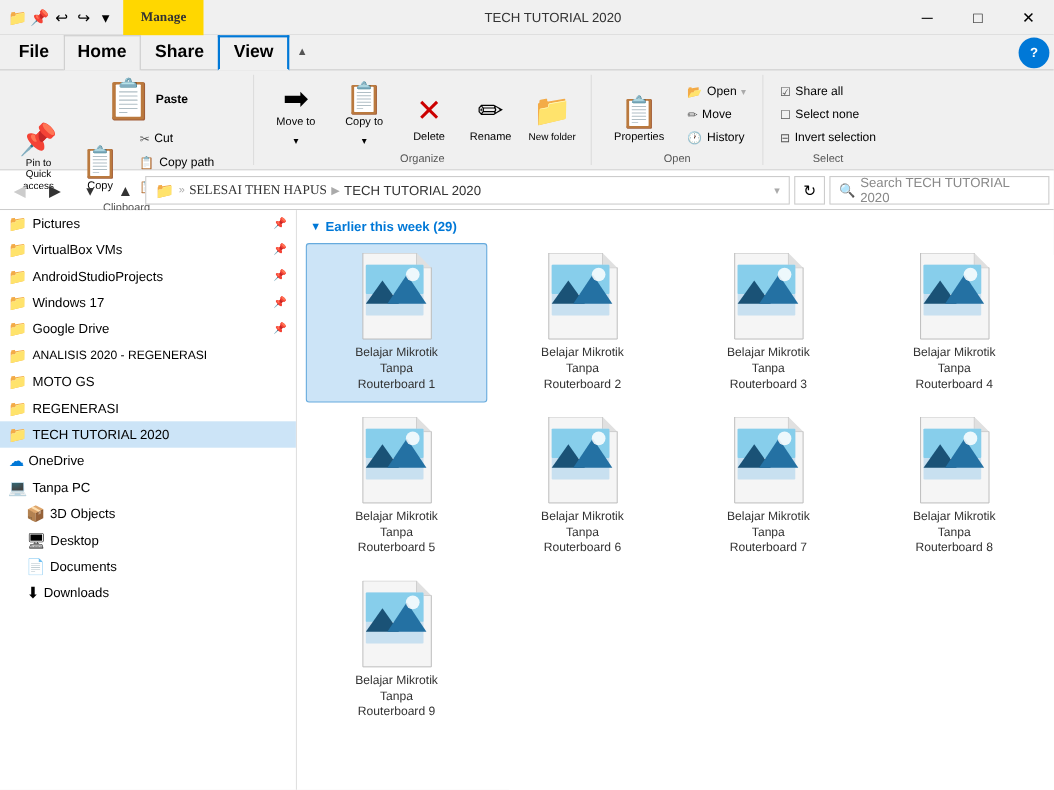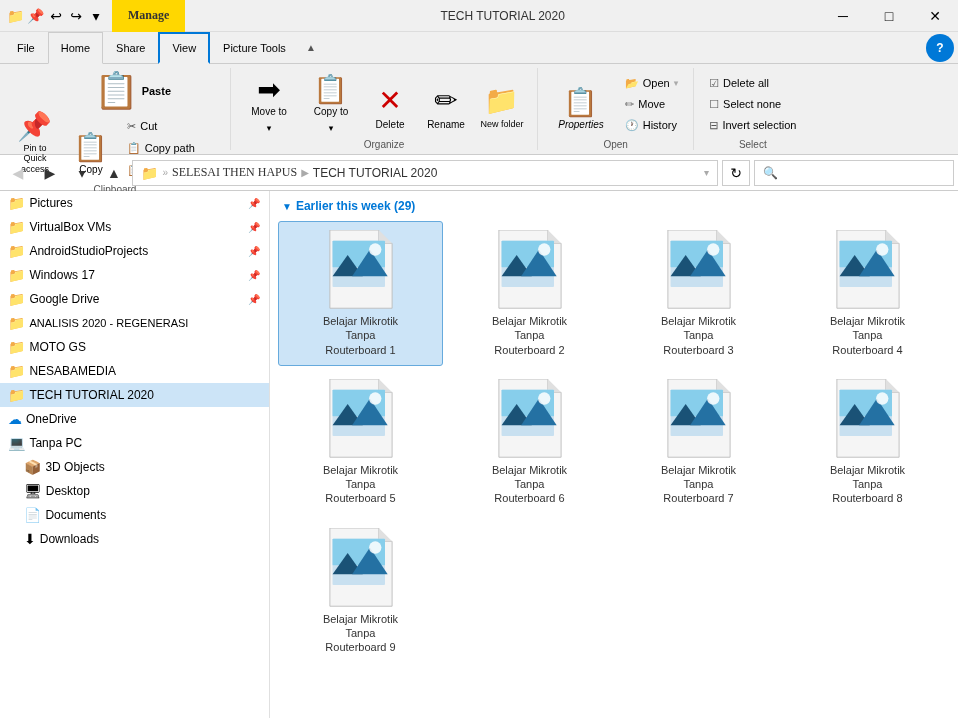--- a/index.html
+++ b/index.html
@@ -61,23 +61,24 @@
       align-items: center;
       border-bottom: 1px solid #ccc;
       height: 32px;
       padding: 0 4px;
     }
     .ribbon-tab {
       padding: 0 12px;
       height: 32px;
       display: flex;
       align-items: center;
-      font-size: 11px;
+      font-size: 16px;
       cursor: pointer;
       border: 1px solid transparent;
+      font-weight: bold;
     }
     .ribbon-tab.active {
       border: 1px solid #ccc;
       border-bottom: 1px solid #f0f0f0;
       background: #f0f0f0;
       margin-bottom: -1px;
       z-index: 1;
     }
     .ribbon-tab.view-active {
       border: 2px solid #0078d7;
@@ -372,21 +373,20 @@
     <div class="title-btn close">✕</div>
   </div>
 </div>
 
 <div class="ribbon">
   <div class="ribbon-tabs">
     <div class="ribbon-tab">File</div>
     <div class="ribbon-tab active">Home</div>
     <div class="ribbon-tab">Share</div>
     <div class="ribbon-tab view-active">View</div>
-    <div class="ribbon-tab">Picture Tools</div>
     <div class="ribbon-collapse">▲</div>
     <div class="ribbon-help">?</div>
   </div>
 
   <div class="ribbon-content">
 
     <div class="ribbon-group">
       <div class="ribbon-buttons">
         <div class="ribbon-btn-large">
           <span class="icon-large">📌</span>
@@ -454,21 +454,21 @@
         </div>
       </div>
       <div class="ribbon-group-label">Organize</div>
     </div>
 
     <div class="ribbon-group">
       <div class="ribbon-buttons">
         <div class="prop-btn">
           <div style="display:flex;flex-direction:column;align-items:center;border:1px solid transparent;border-radius:3px;padding:4px;cursor:pointer;">
             <span style="font-size:28px;">📋</span>
-            <span style="font-size:10px;font-style:italic;">Properties</span>
+            <span style="font-size:10px;">Properties</span>
           </div>
         </div>
         <div class="open-group">
           <div class="ribbon-btn-small">
             <span class="icon-xs">📂</span>
             <span>Open</span>
             <span style="font-size:9px;color:#aaa;">▾</span>
           </div>
           <div class="ribbon-btn-small">
             <span class="icon-xs">✏</span>
@@ -481,21 +481,21 @@
         </div>
       </div>
       <div class="ribbon-group-label">Open</div>
     </div>
 
     <div class="ribbon-group">
       <div class="ribbon-buttons">
         <div class="select-group">
           <div class="ribbon-btn-small">
             <span class="icon-xs">☑</span>
-            <span>Delete all</span>
+            <span>Share all</span>
           </div>
           <div class="ribbon-btn-small">
             <span class="icon-xs">☐</span>
             <span>Select none</span>
           </div>
           <div class="ribbon-btn-small">
             <span class="icon-xs">⊟</span>
             <span>Invert selection</span>
           </div>
         </div>
@@ -514,20 +514,21 @@
     <span style="font-size:14px;">📁</span>
     <span class="addr-sep">»</span>
     <span style="color:#333;font-family:Liberation Serif, serif;">SELESAI THEN HAPUS</span>
     <span class="addr-sep">▶</span>
     <span style="color:#333;">TECH TUTORIAL 2020</span>
     <span style="margin-left:auto;" class="addr-sep">▾</span>
   </div>
   <div class="addr-refresh">↻</div>
   <div class="search-bar">
     <span>🔍</span>
+    <span>Search TECH TUTORIAL 2020</span>
   </div>
 </div>
 
 <div class="main-layout" style="height: calc(718px - 32px - 98px - 36px - 24px);">
 
   <div class="sidebar">
     <div class="sidebar-item">
       <span class="sidebar-item-icon">📁</span>
       <span>Pictures</span>
       <span class="sidebar-item-pin">📌</span>
@@ -555,21 +556,21 @@
     <div class="sidebar-item">
       <span class="sidebar-item-icon">📁</span>
       <span style="font-size:11px;">ANALISIS 2020 - REGENERASI</span>
     </div>
     <div class="sidebar-item">
       <span class="sidebar-item-icon">📁</span>
       <span>MOTO GS</span>
     </div>
     <div class="sidebar-item">
       <span class="sidebar-item-icon">📁</span>
-      <span>NESABAMEDIA</span>
+      <span>REGENERASI</span>
     </div>
     <div class="sidebar-item active">
       <span class="sidebar-item-icon" style="color:#ffb900;">📁</span>
       <span>TECH TUTORIAL 2020</span>
     </div>
     <div class="sidebar-item">
       <span class="sidebar-item-icon" style="color:#0078d7;">☁</span>
       <span>OneDrive</span>
     </div>
     <div class="sidebar-item">

